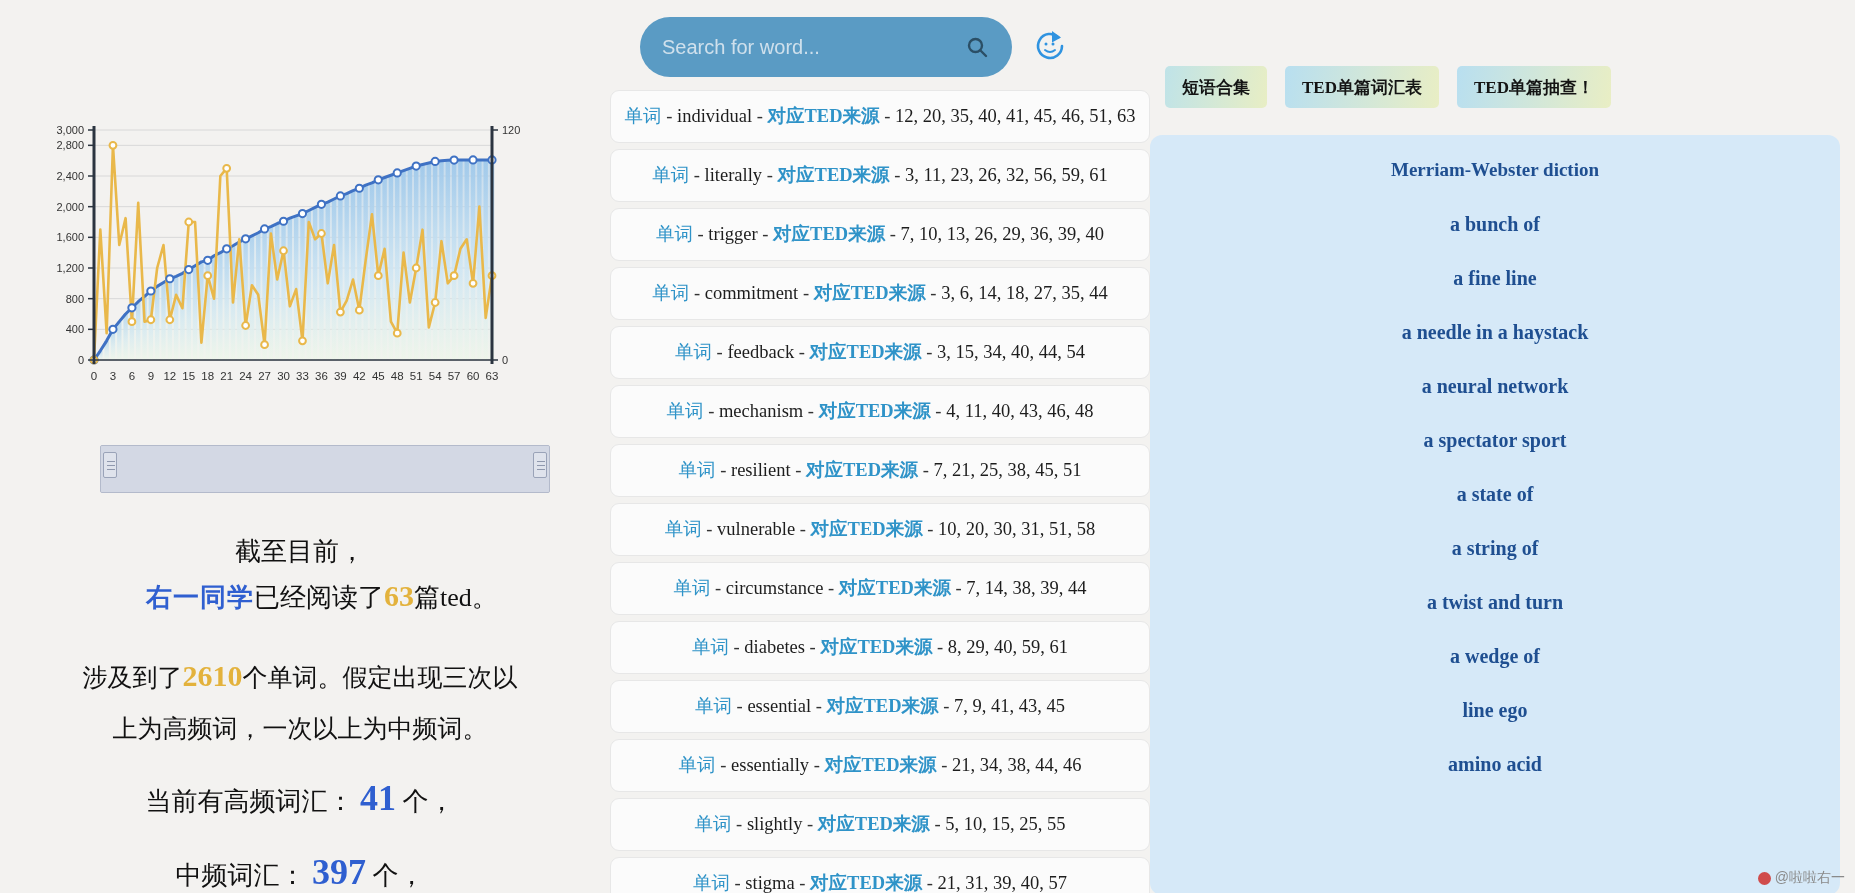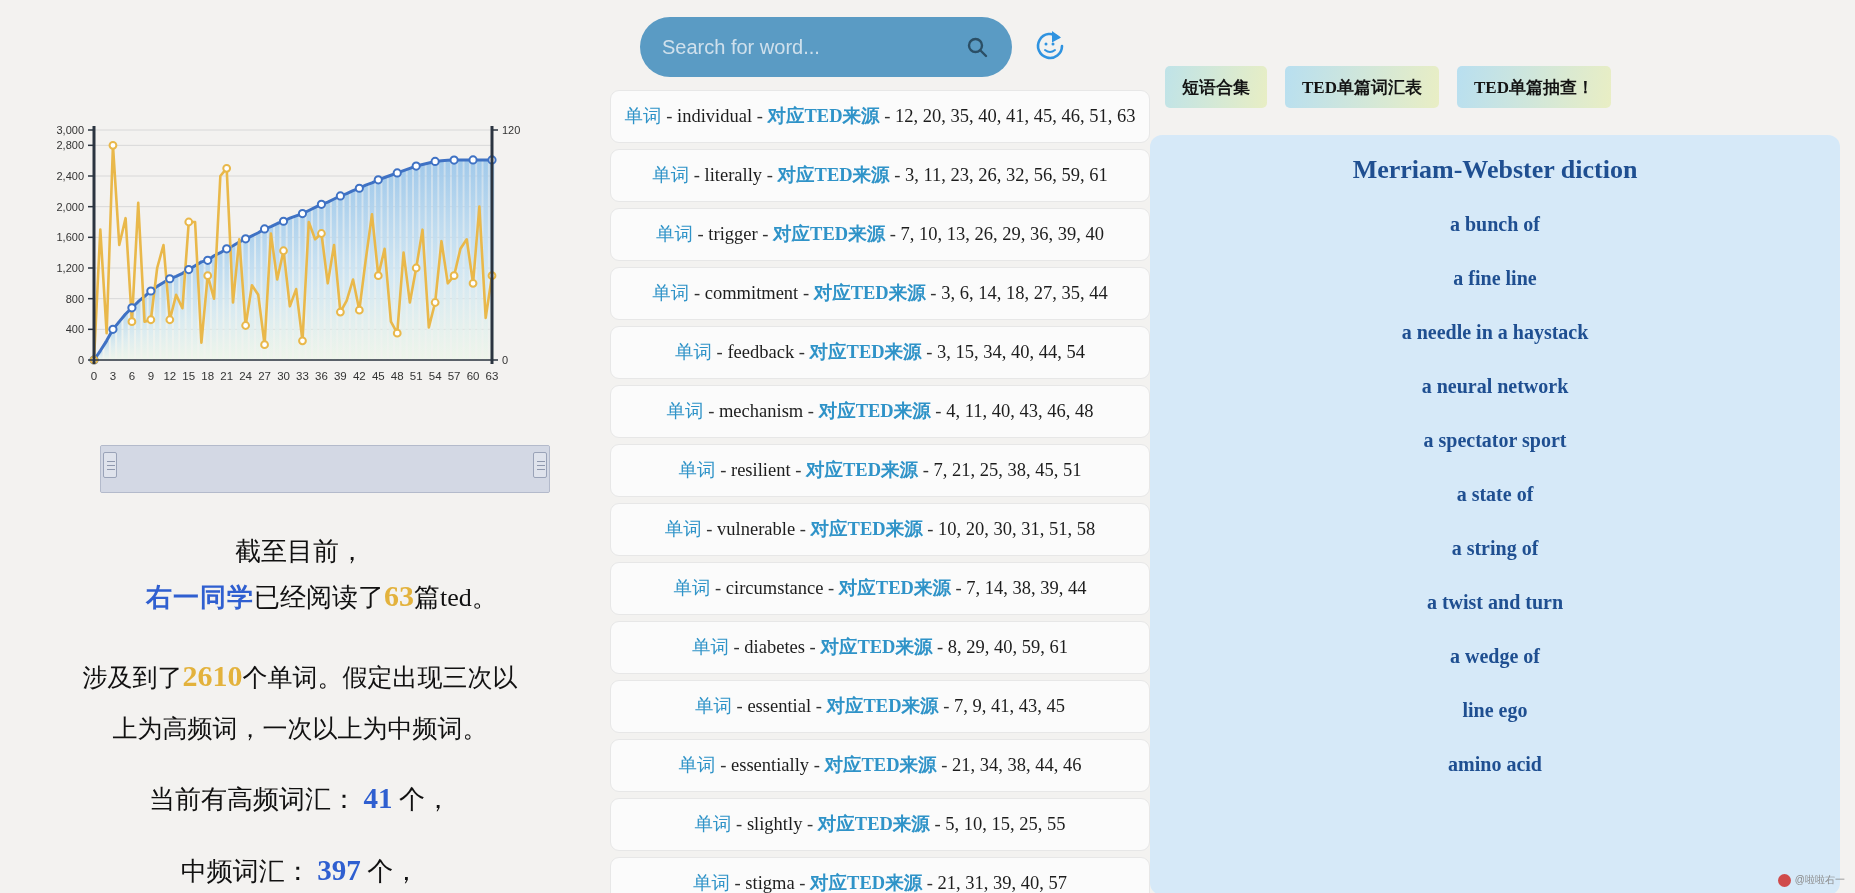--- a/index.html
+++ b/index.html
@@ -80,21 +80,21 @@
     left: 0; top: 530px;
     width: 600px;
     text-align: center;
     color: #111;
     font-size: 26px;
     line-height: 44px;
   }
   #stats .line { white-space: nowrap; }
   #stats .gap { height: 26px; }
   .num-gold { color: #e3b23c; font-weight: bold; font-size: 30px; }
-  .num-blue { color: #2f5fd0; font-weight: bold; font-size: 29px; }
+  .num-blue { color: #2f5fd0; font-weight: bold; font-size: 36px; }
   .name-blue { color: #2f5fd0; font-weight: bold; letter-spacing: 1px; margin-left: 44px; }
   #stats .p2 { font-size: 25px; line-height: 43px; margin-top: 8px; }
 
   
   #mid-col {
     position: absolute;
     left: 610px; top: 0;
     width: 540px; height: 893px;
   }
   #searchbar {
@@ -187,27 +187,27 @@
     text-align: center;
   }
   .phrase-item {
     color: #1f4f91;
     font-weight: bold;
     font-size: 20px;
     font-family: "Liberation Serif", serif;
     padding: 16px 0;
     line-height: 22px;
   }
-  .phrase-item.head { font-size: 26px; padding-top: 10px; }
+  .phrase-item.head { font-size: 19px; padding-top: 10px; }
 
   
   #watermark {
     position: absolute;
     right: 10px; bottom: 6px;
-    font-size: 10px;
+    font-size: 14px;
     color: #8a8a8a;
     font-family: "Liberation Sans", sans-serif;
     display: flex; align-items: center; gap: 4px;
     z-index: 50;
   }
   #watermark .dot {
     width: 13px; height: 13px; border-radius: 50%;
     background: #d04b4b;
     display:inline-block;
   }

